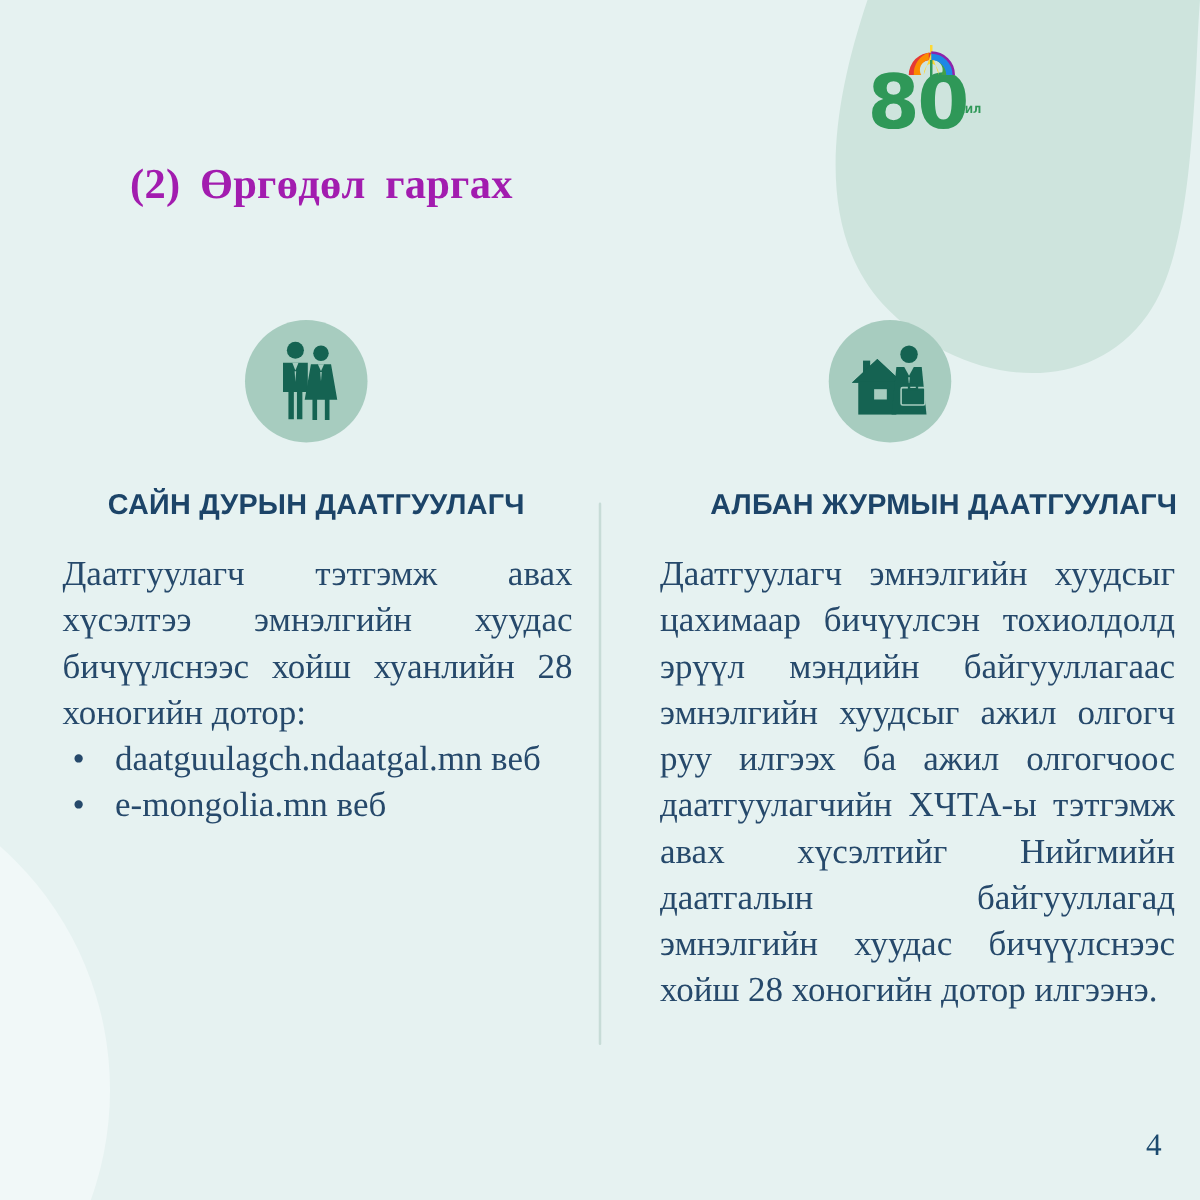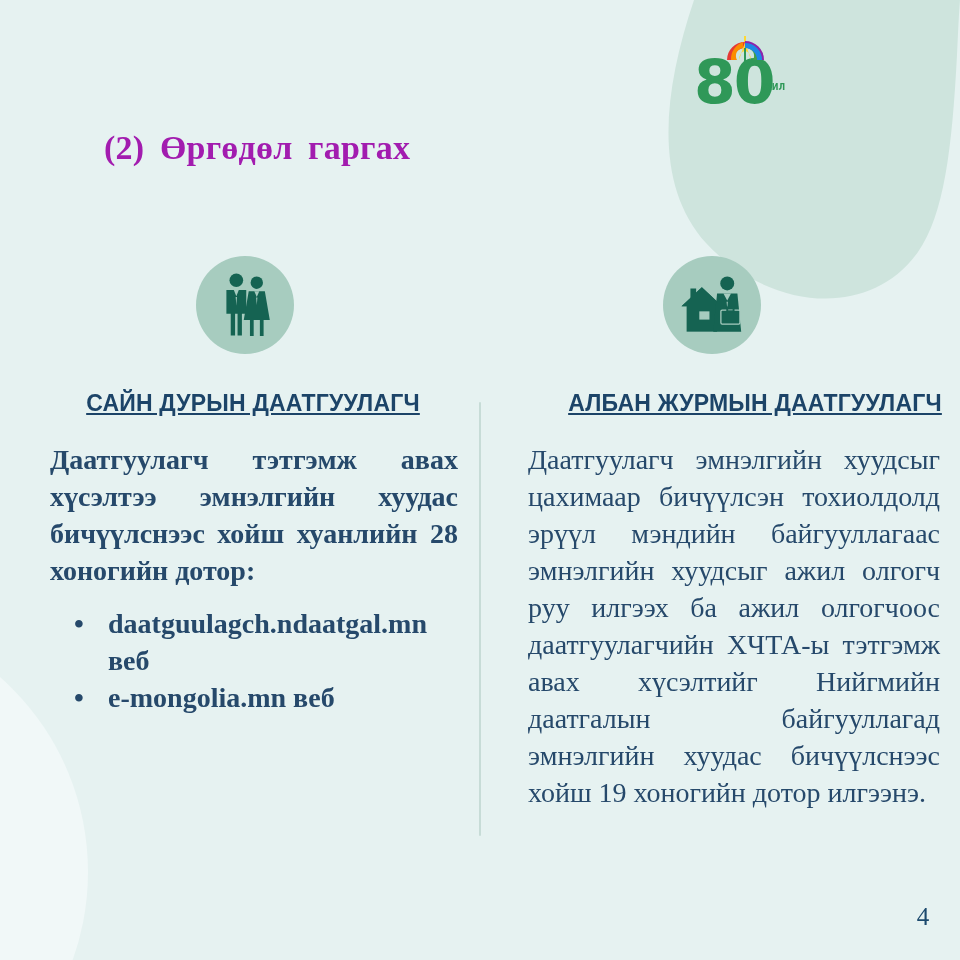--- a/index.html
+++ b/index.html
@@ -56,39 +56,39 @@
     position:absolute;width:98px;height:98px;border-radius:50%;
     background:#a7ccbf;display:flex;align-items:center;justify-content:center;
   }
   .icon-circle.left{left:196px;top:256px;}
   .icon-circle.right{left:663px;top:256px;}
   
   .col-header{
     position:absolute;top:390px;
     font-family:"Liberation Sans","DejaVu Sans",sans-serif;
     font-weight:bold;font-size:23px;color:#1c4468;
-    text-align:center;letter-spacing:0.2px;text-decoration:underline;
+    text-align:center;letter-spacing:0.2px;
   }
   .col-header.left{left:48px;width:410px;}
   .col-header.right{left:548px;width:414px;}
   .divider{
     position:absolute;left:479px;top:402px;width:2px;height:434px;
     background:#c7dcd7;border-radius:1px;
   }
   .col-body{
     position:absolute;top:441px;
     font-family:"Liberation Serif","DejaVu Serif",serif;
     font-size:28px;line-height:37px;color:#26496b;
     text-align:justify;
   }
-  .col-body.left{left:50px;width:408px;font-weight:bold;}
+  .col-body.left{left:50px;width:408px;}
   .col-body.right{left:528px;width:412px;}
   .col-body p{margin:0;}
   ul.bullets{
-    margin:16px;padding:0;list-style:none;
+    margin:0;padding:0;list-style:none;
   }
   ul.bullets li{
     position:relative;
     padding-left:42px;
     text-align:justify;
   }
   ul.bullets li::before{
     content:"\2022";
     position:absolute;left:8px;top:0;
     color:#26496b;
@@ -169,18 +169,18 @@
 
   <div class="col-body left">
     <p>Даатгуулагч тэтгэмж авах хүсэлтээ эмнэлгийн хуудас бичүүлснээс хойш хуанлийн 28 хоногийн дотор:</p>
     <ul class="bullets">
       <li>daatguulagch.ndaatgal.mn веб</li>
       <li>e-mongolia.mn веб</li>
     </ul>
   </div>
 
   <div class="col-body right">
-    <p>Даатгуулагч эмнэлгийн хуудсыг цахимаар бичүүлсэн тохиолдолд эрүүл мэндийн байгууллагаас эмнэлгийн хуудсыг ажил олгогч руу илгээх ба ажил олгогчоос даатгуулагчийн ХЧТА-ы тэтгэмж авах хүсэлтийг Нийгмийн даатгалын байгууллагад эмнэлгийн хуудас бичүүлснээс хойш 19 хоногийн дотор илгээнэ.</p>
+    <p>Даатгуулагч эмнэлгийн хуудсыг цахимаар бичүүлсэн тохиолдолд эрүүл мэндийн байгууллагаас эмнэлгийн хуудсыг ажил олгогч руу илгээх ба ажил олгогчоос даатгуулагчийн ХЧТА-ы тэтгэмж авах хүсэлтийг Нийгмийн даатгалын байгууллагад эмнэлгийн хуудас бичүүлснээс хойш 28 хоногийн дотор илгээнэ.</p>
   </div>
 
   <div class="page-number">4</div>
 
 </div>
 
 </body></html>

